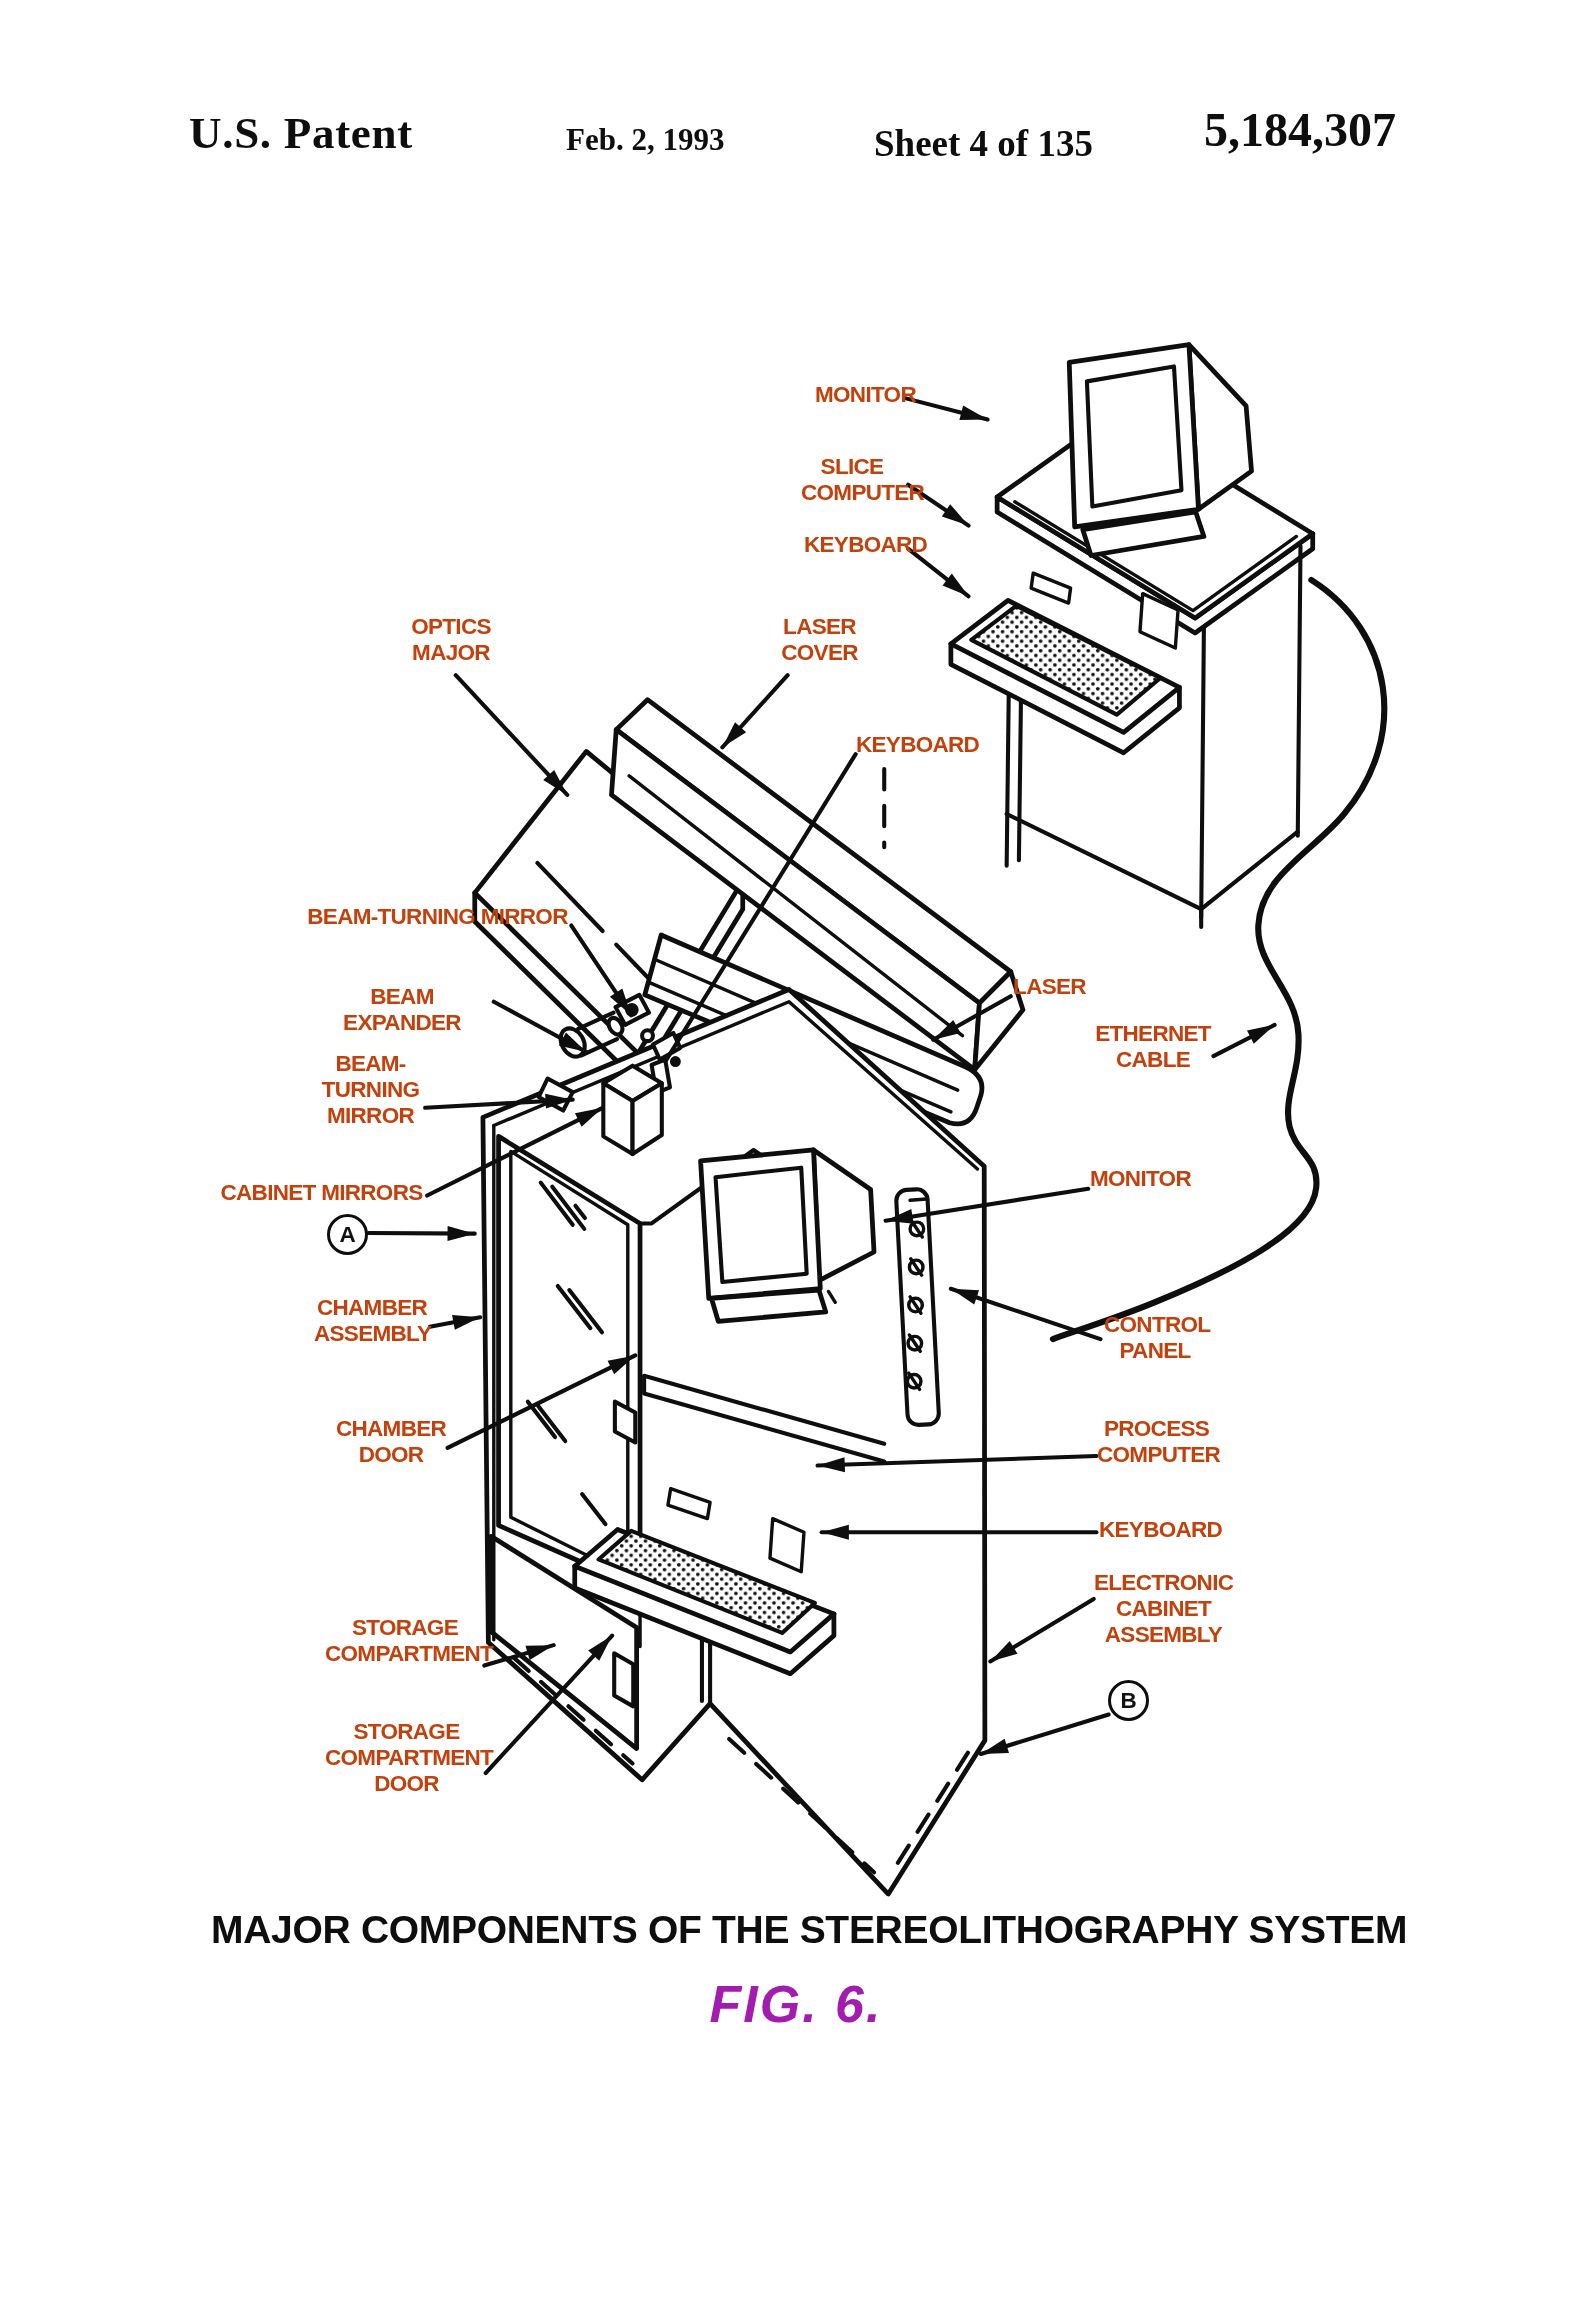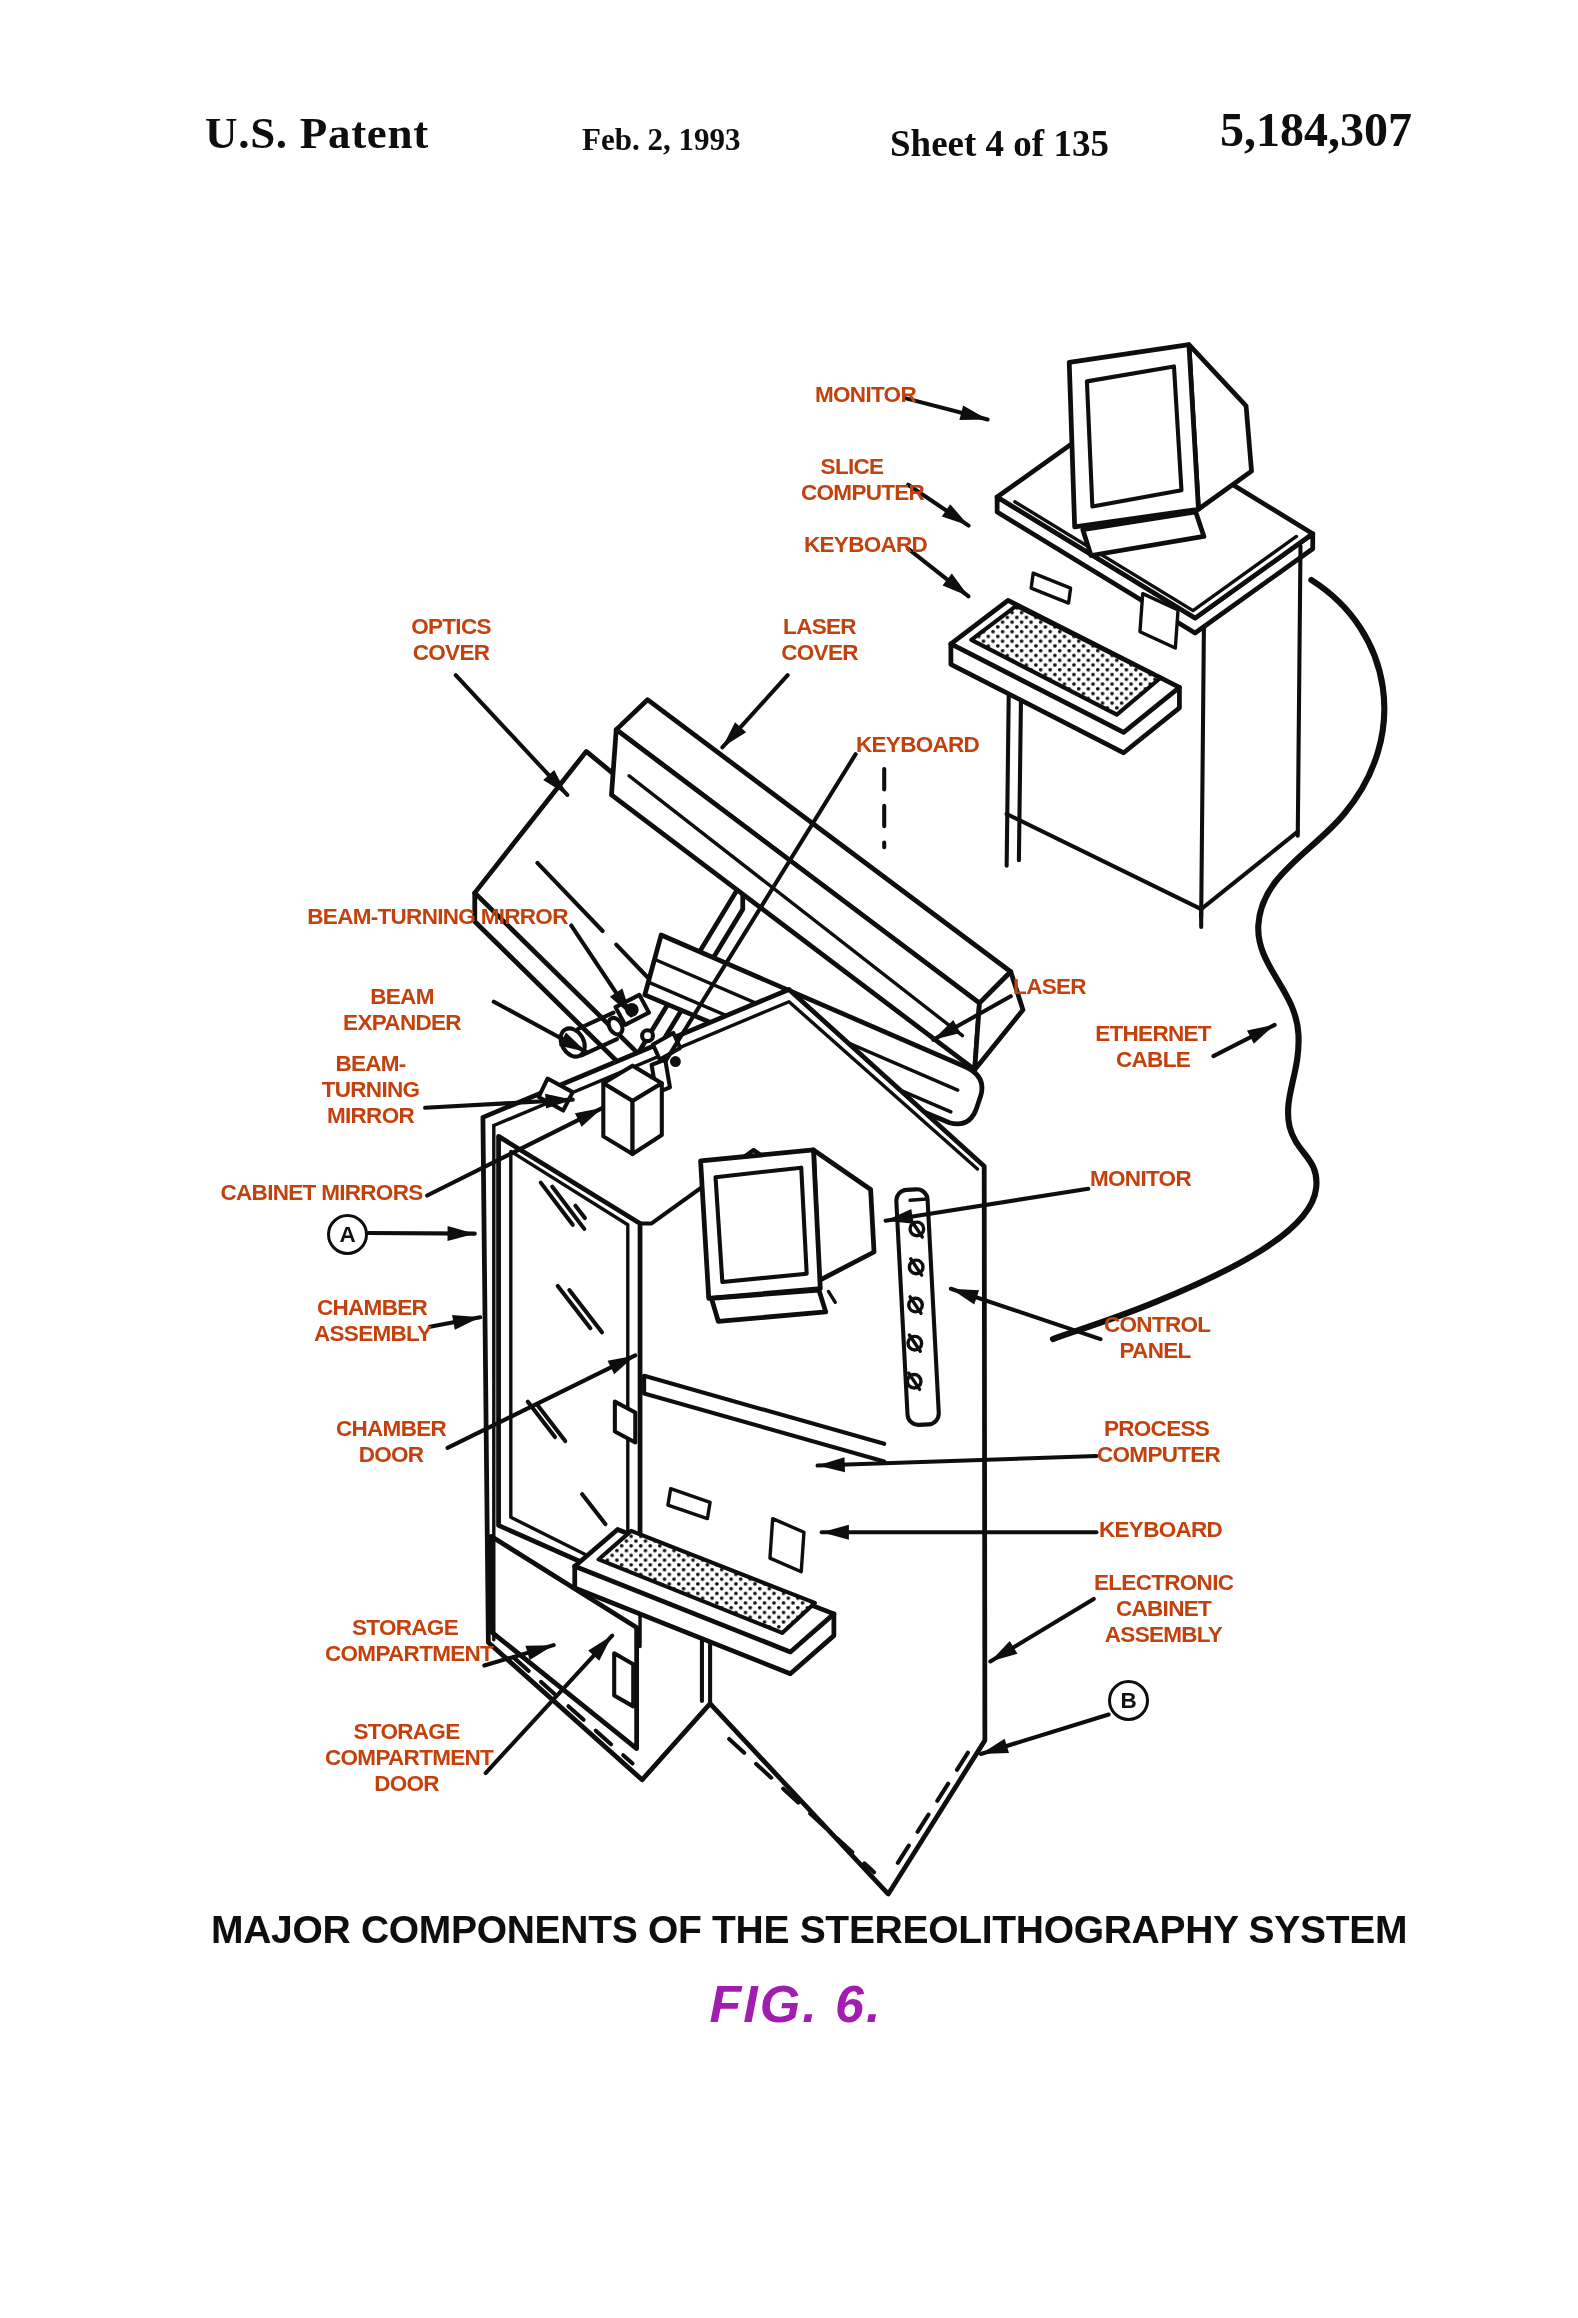--- a/index.html
+++ b/index.html
@@ -1,18 +1,18 @@
 <!DOCTYPE html>
 <html style="font-size:11px"><head>
 <meta charset="utf-8">
 <style>
   html,body{margin:0;padding:0;background:#888;}
   .page{position:relative;width:1578px;height:2319px;background:#ffffff;
         font-family:"Liberation Sans",sans-serif;color:#111;overflow:hidden;}
-  .hdr{position:absolute;font-family:"Liberation Serif",serif;font-weight:700;white-space:nowrap;color:#0e0e0e;margin-left:16px;}
+  .hdr{position:absolute;font-family:"Liberation Serif",serif;font-weight:700;white-space:nowrap;color:#0e0e0e;}
   #h-patent{left:189px;top:107px;font-size:45px;letter-spacing:0.7px;}
   #h-date{left:566px;top:122px;font-size:31px;}
   #h-sheet{left:874px;top:122px;font-size:37px;}
   #h-number{left:1204px;top:102px;font-size:48px;}
   svg.art{position:absolute;left:0;top:0;}
   .lbl{position:absolute;font-weight:700;font-size:22.5px;line-height:1.16;letter-spacing:-0.7px;
        text-align:center;white-space:pre-line;color:#c2410c;}
   .refc{position:absolute;width:35px;height:35px;border:3.4px solid #0e0e0e;border-radius:50%;
         font-size:22.5px;font-weight:700;display:flex;align-items:center;justify-content:center;}
   .cap{position:absolute;left:211px;top:1908px;width:1157px;text-align:right;font-size:39px;
@@ -205,21 +205,21 @@
       <path d="M712,2448 L814,2418" marker-end="url(#ah)"></path>
       <path d="M714,2606 L900,2404" marker-end="url(#ah)"></path>
     </g>
   </svg>
 
   <div class="lbl" style="left:815px;top:382px;width:92px;">MONITOR</div>
   <div class="lbl" style="left:801px;top:454px;width:102px;">SLICE
 COMPUTER</div>
   <div class="lbl" style="left:804px;top:532px;width:105px;">KEYBOARD</div>
   <div class="lbl" style="left:405px;top:614px;width:92px;">OPTICS
-COVER</div>
+MAJOR</div>
   <div class="lbl" style="left:772px;top:614px;width:95px;">LASER
 COVER</div>
   <div class="lbl" style="left:856px;top:732px;width:122px;">KEYBOARD</div>
   <div class="lbl" style="left:305px;top:904px;width:265px;">BEAM-TURNING MIRROR</div>
   <div class="lbl" style="left:310px;top:984px;width:184px;">BEAM EXPANDER</div>
   <div class="lbl" style="left:318px;top:1051px;width:105px;">BEAM-
 TURNING
 MIRROR</div>
   <div class="lbl" style="left:219px;top:1180px;width:205px;">CABINET MIRRORS</div>
   <div class="lbl" style="left:1012px;top:974px;width:75px;">LASER</div>

